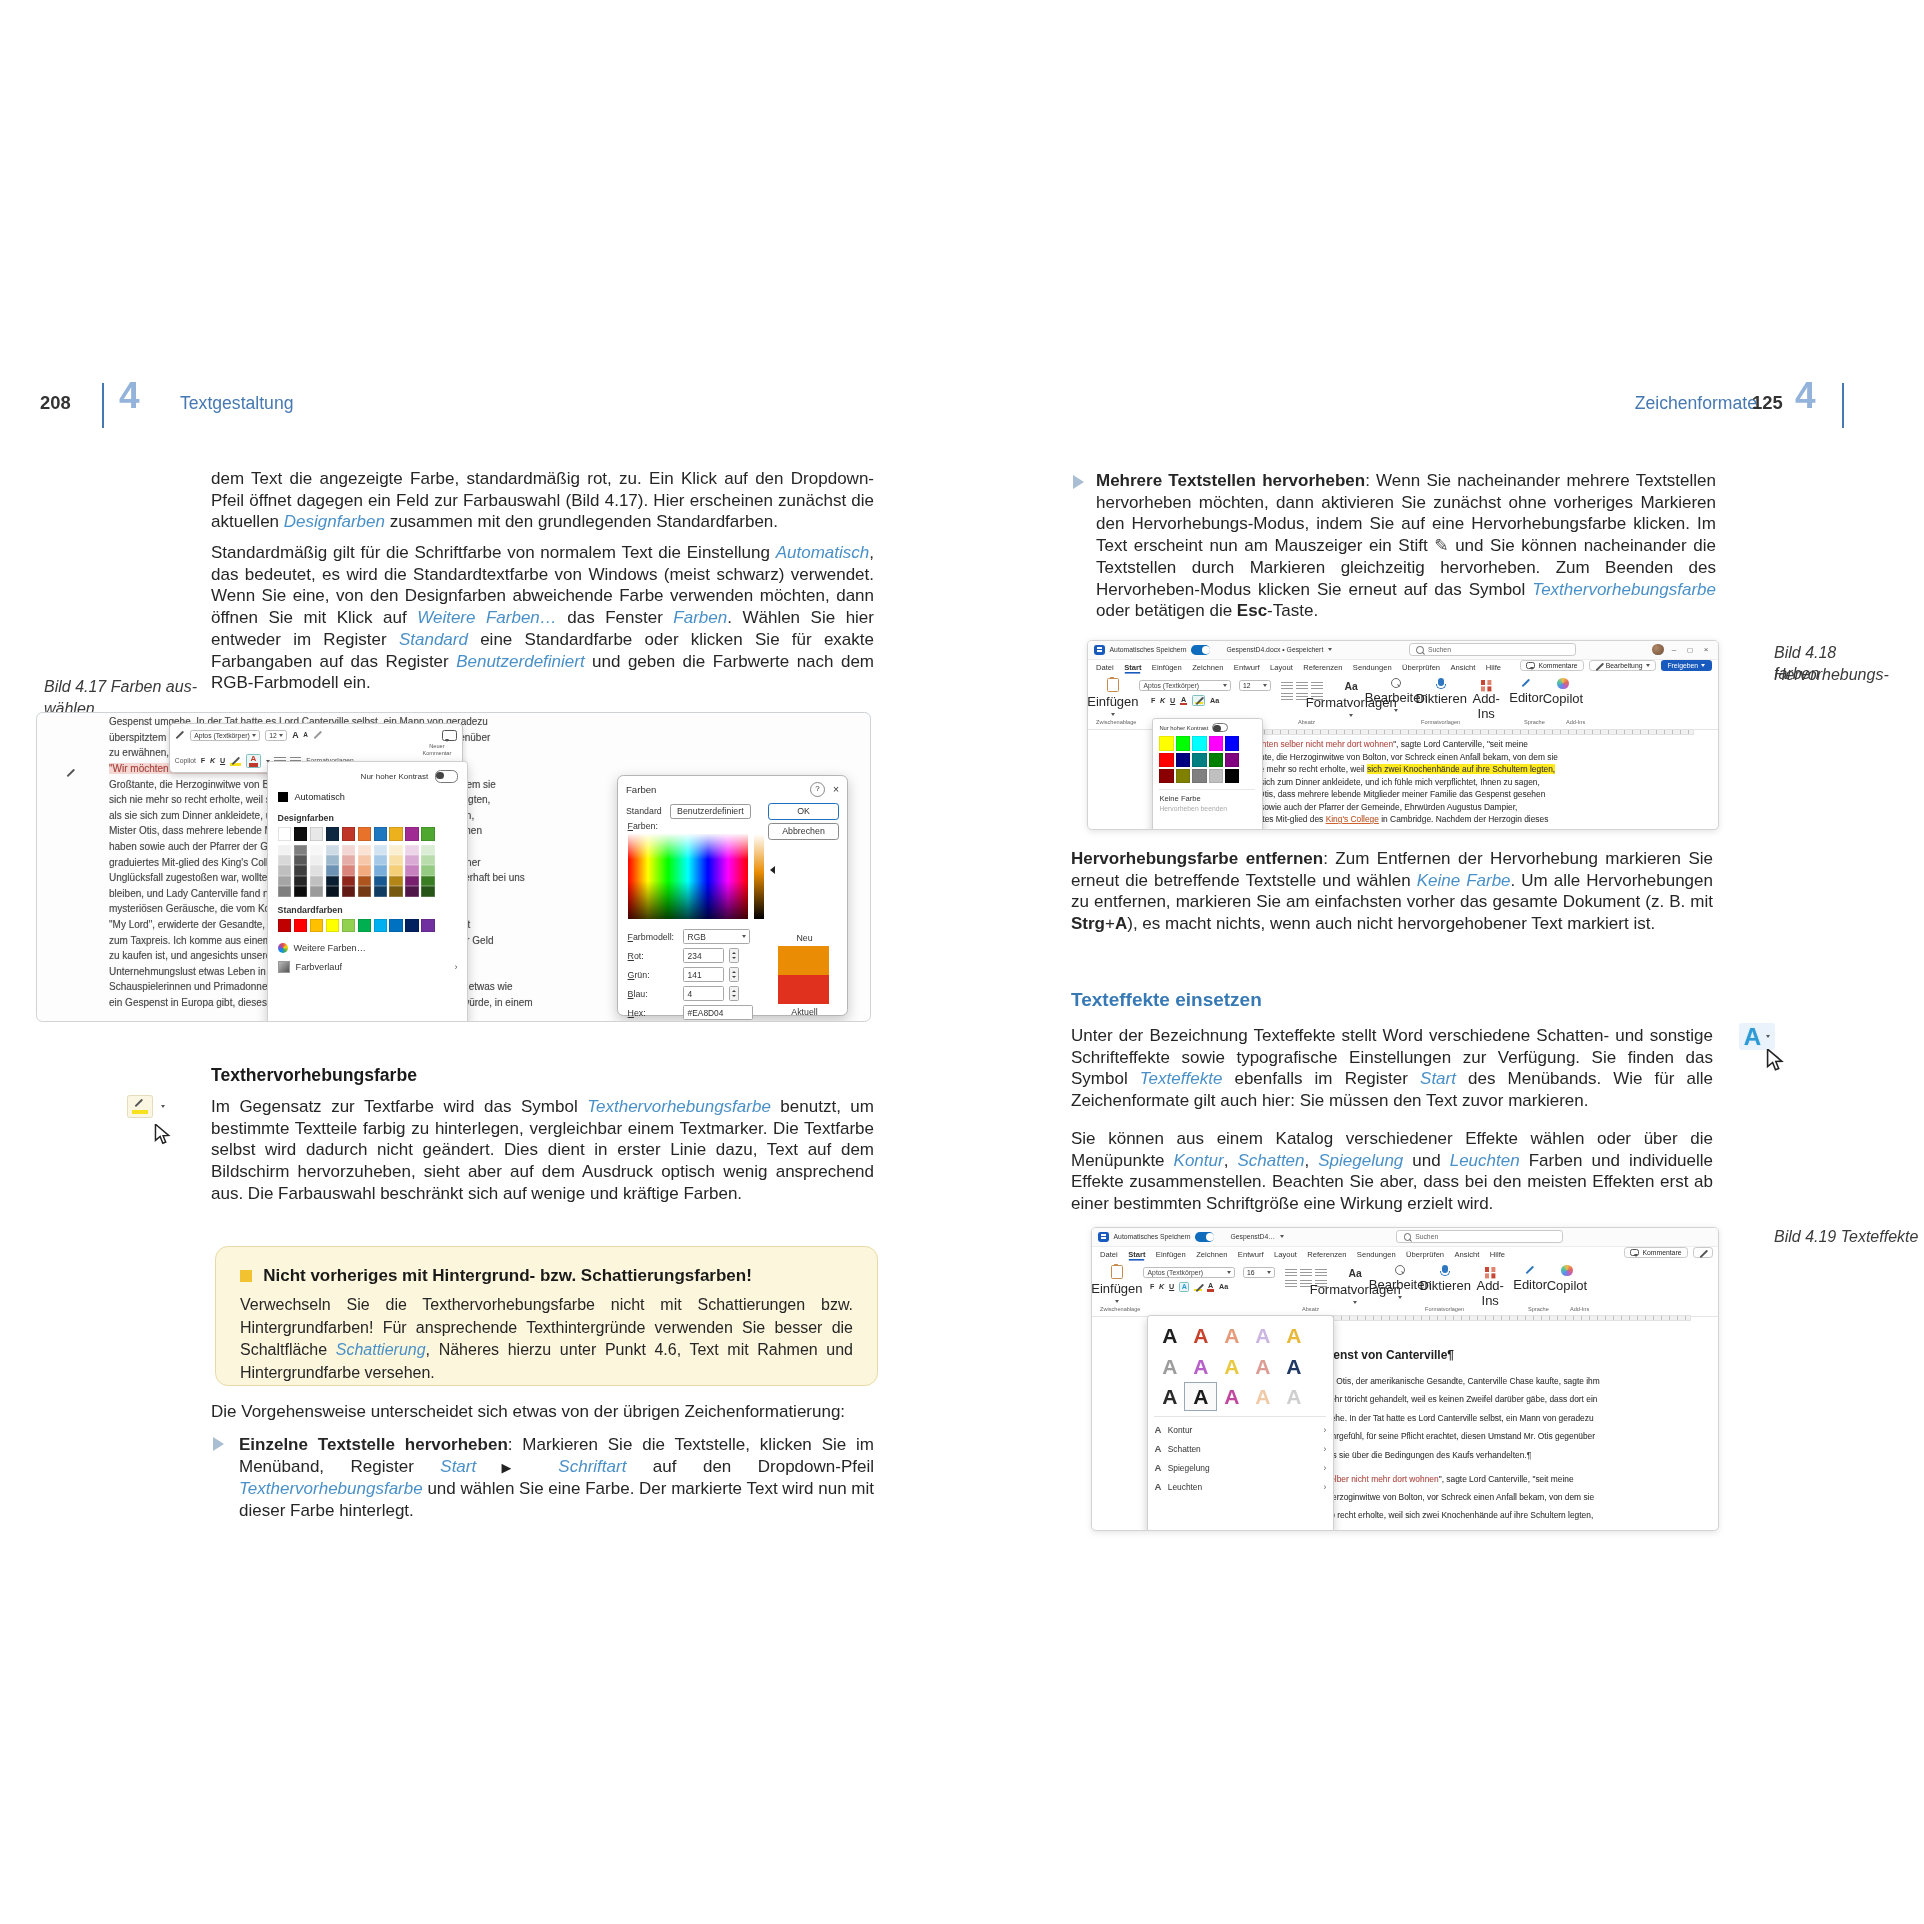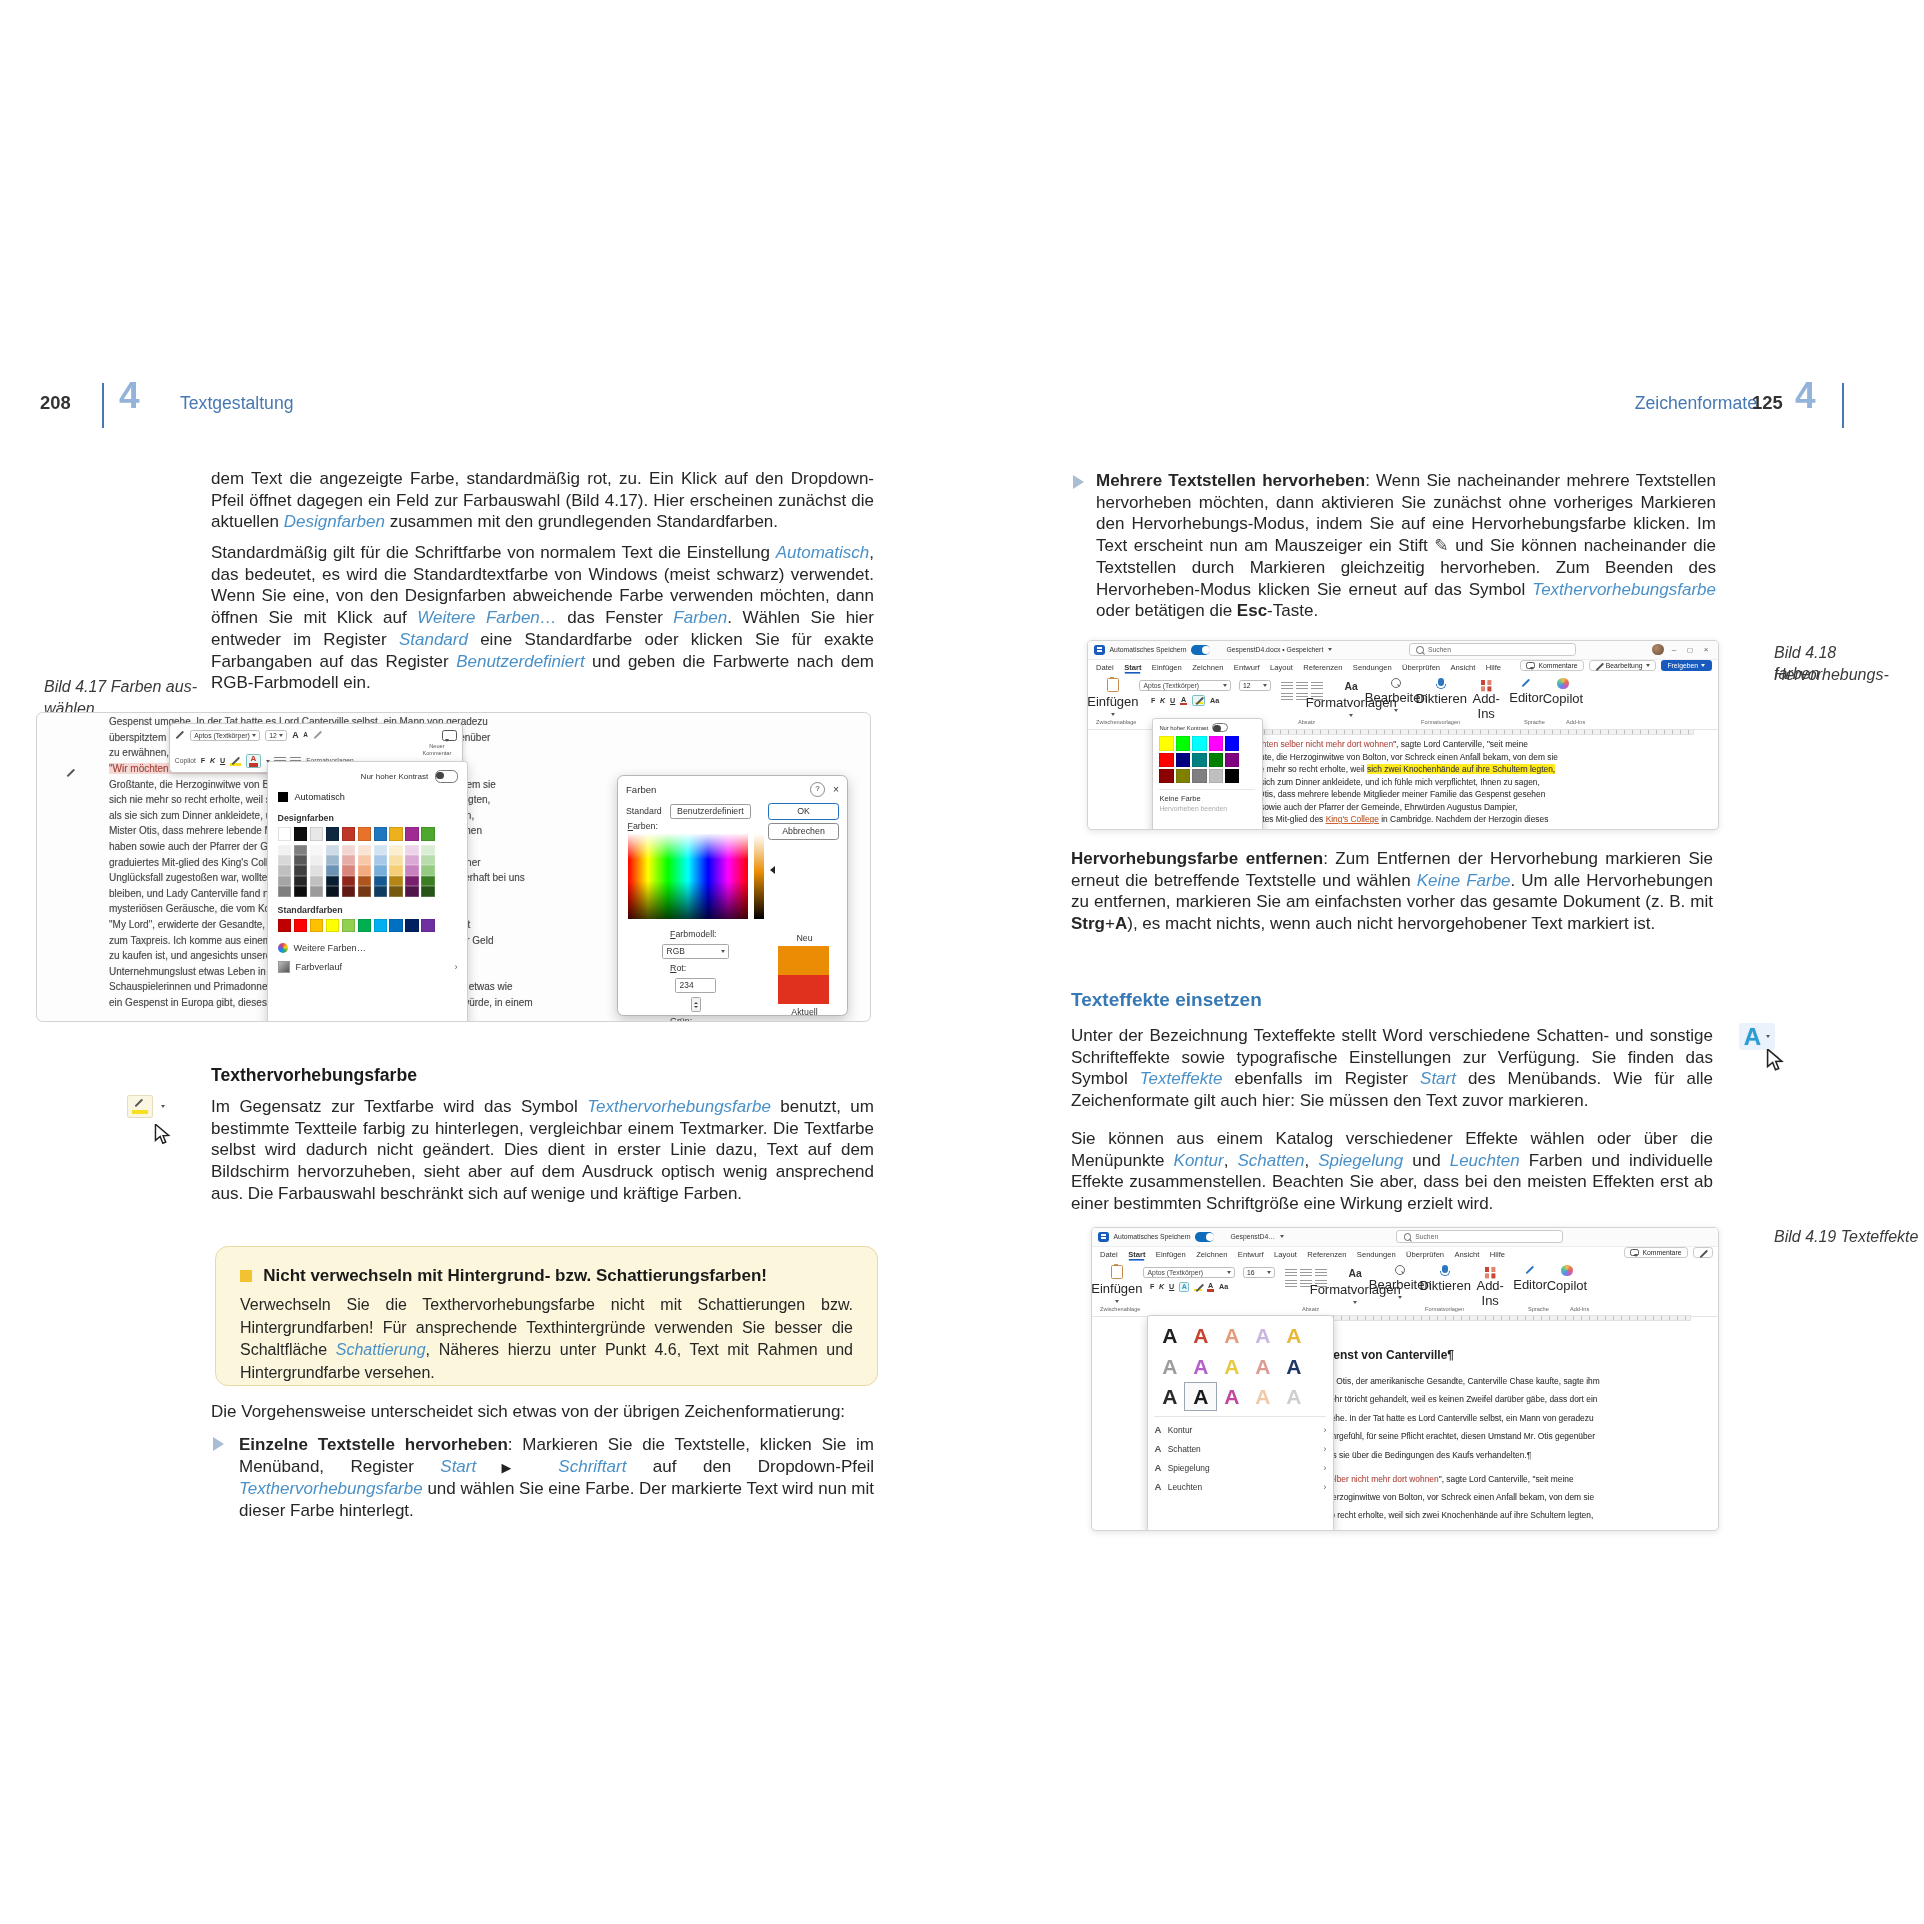--- a/index.html
+++ b/index.html
@@ -66,21 +66,21 @@
   
   .dlg{background:#fff;border:0.8px solid #B5B5B5;border-radius:6.4px;box-shadow:0 4.8px 13px rgba(0,0,0,.22);font-size:8.8px;color:#333;z-index:3;}
   .dtab{border:0.8px solid #9a9a9a;border-radius:2.4px;padding:1.6px 6.4px;background:#fff;font-size:8.8px;}
   .dbtn{border:0.8px solid #8a8a8a;border-radius:3.2px;background:#fff;text-align:center;font-size:8.8px;padding:2.4px 0;width:74px;}
   .dbtn.def{border:1.6px solid #1E6FC0;}
   .spec{width:120px;height:85px;background:
     linear-gradient(to bottom,rgba(255,255,255,.95),rgba(255,255,255,0) 30%,rgba(0,0,0,0) 55%,rgba(0,0,0,.75)),
     linear-gradient(to right,#f00,#ff0,#0f0,#0ff,#00f,#f0f,#f00);}
   .vslide{width:10.4px;height:85px;background:linear-gradient(#fff,#EA8D04 45%,#000);}
   .vmark{width:0;height:0;border:4px solid transparent;border-right:5.6px solid #222;}
-  .frow{display:flex;align-items:center;gap:4.8px;margin-top:4px;flex-direction:column;}
+  .frow{display:flex;align-items:center;gap:4.8px;margin-top:4px;}
   .fin{border:0.8px solid #A8A8A8;border-radius:1.6px;background:#fff;height:13px;display:flex;align-items:center;padding:0 3.2px;font-size:8.4px;}
   .spin{width:8px;height:13px;border:0.8px solid #A8A8A8;border-radius:1.6px;display:flex;flex-direction:column;align-items:center;justify-content:space-around;background:#F2F2F2;}
   .spin i{width:0;height:0;border:2px solid transparent;}
   .spin i.up{border-bottom:2.8px solid #444;}
   .spin i.dn{border-top:2.8px solid #444;}
   .ulf::first-letter{text-decoration:underline;}
   
   .ttl{height:17.6px;display:flex;align-items:center;gap:4.8px;padding:0 6.4px;font-size:6.8px;color:#333;background:#FBFBFB;border-bottom:0.8px solid #EDEDED;}
   .wlogo{width:10.4px;height:10.4px;background:#185ABD;border-radius:2.4px;flex:0 0 auto;position:relative;}
   .wlogo::after{content:"";position:absolute;left:2.4px;top:2.4px;right:2.4px;bottom:2.4px;background:linear-gradient(#fff 0 1.6px,transparent 1.6px 3.2px,#fff 3.2px 4.8px,transparent 4.8px);}
@@ -389,21 +389,21 @@
     <i class="car" style="margin-left:4px"></i>
     <svg class="cur abs" style="left:27px;top:29px" width="17.6" height="21" viewBox="0 0 12 14">
         <path d="M1 0 L1 11 L4.2 8.4 L6 13 L8 12.2 L6.2 7.8 L10 7.6 Z" fill="#fff" stroke="#222" stroke-width="1"></path>
       </svg>
   </div>
   <div class="abs body-t" style="left:211px;top:1096px;width:663px"><span>Im Gegensatz zur Textfarbe wird das Symbol </span><span class="seg-link">Texthervorhebungsfarbe</span><span> benutzt, um bestimmte Textteile farbig zu hinterlegen, vergleichbar einem Textmarker. Die Textfarbe selbst wird dadurch nicht geändert. Dies dient in erster Linie dazu, Text auf dem Bildschirm hervorzuheben, sieht aber auf dem Ausdruck optisch wenig ansprechend aus. Die Farbauswahl beschränkt sich auf wenige und kräftige Farben.</span></div>
 
   <div class="abs note" style="left:215px;top:1246px;width:661px;height:138px">
     <div style="display:flex;align-items:center;gap:11.2px;padding:19px 24px 0">
       <span class="note-sq"></span>
-      <span class="note-title">Nicht verwechseln mit Hintergrund- bzw. Schattierungsfarben!</span>
+      <span class="note-title">Nicht vorheriges mit Hintergrund- bzw. Schattierungsfarben!</span>
     </div>
     <div class="note-body" style="padding:8px 24px 0"><span>Verwechseln Sie die Texthervorhebungsfarbe nicht mit Schattierungen bzw. Hintergrundfarben! Für ansprechende Texthintergründe verwenden Sie besser die Schaltfläche </span><span class="seg-link">Schattierung</span><span>, Näheres hierzu unter Punkt 4.6, Text mit Rahmen und Hintergrundfarbe versehen.</span></div>
   </div>
 
   <div class="abs body-t" style="left:211px;top:1401px;width:663px">Die Vorgehensweise unterscheidet sich etwas von der übrigen Zeichenformatierung:</div>
   <span class="abs tribul" style="left:213px;top:1437px"></span>
   <div class="abs body-t" style="left:239px;top:1434px;width:635px"><span class="seg-b">Einzelne Textstelle hervorheben</span><span>: Markieren Sie die Textstelle, klicken Sie im Menüband, Register </span><span class="seg-link">Start</span><span class="seg-tri"> ▶ </span><span class="seg-link">Schriftart</span><span> auf den Dropdown-Pfeil </span><span class="seg-link">Texthervorhebungsfarbe</span><span> und wählen Sie eine Farbe. Der markierte Text wird nun mit dieser Farbe hinterlegt.</span></div>
 
   <span class="abs tribul" style="left:1073px;top:475px"></span>
   <div class="abs body-t" style="left:1096px;top:470px;width:620px"><span class="seg-b">Mehrere Textstellen hervorheben</span><span>: Wenn Sie nacheinander mehrere Textstellen hervorheben möchten, dann aktivieren Sie zunächst ohne vorheriges Markieren den Hervorhebungs-Modus, indem Sie auf eine Hervorhebungsfarbe klicken. Im Text erscheint nun am Mauszeiger ein Stift </span><span class="seg-pen">✎</span><span> und Sie können nacheinander die Textstellen durch Markieren gleichzeitig hervorheben. Zum Beenden des Hervorheben-Modus klicken Sie erneut auf das Symbol </span><span class="seg-link">Texthervorhebungsfarbe</span><span> oder betätigen die </span><span class="seg-b">Esc</span><span>-Taste.</span></div>

